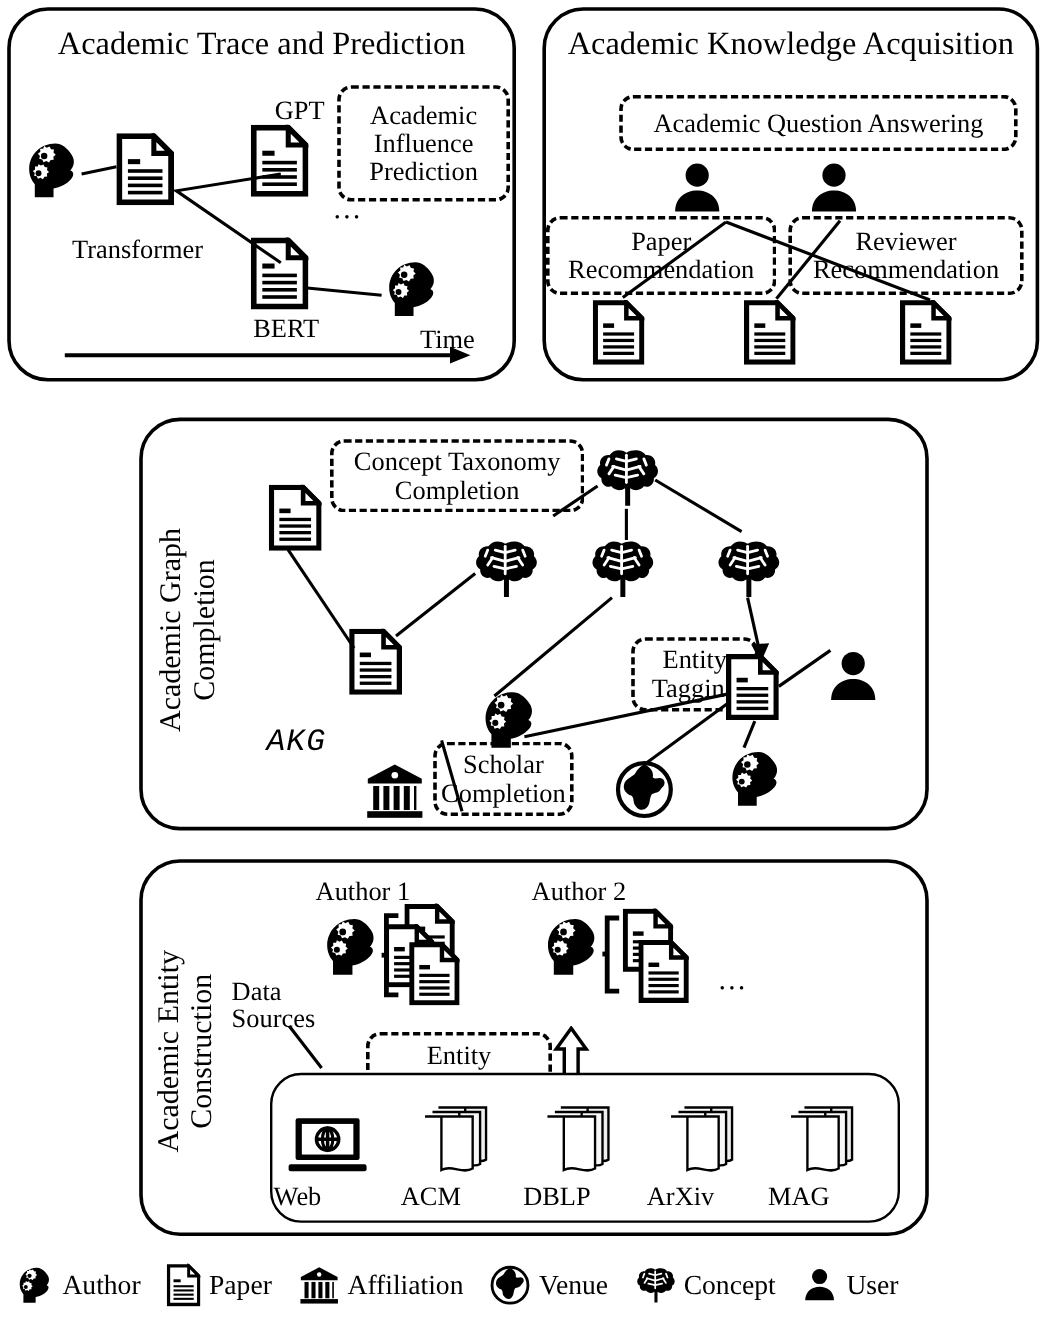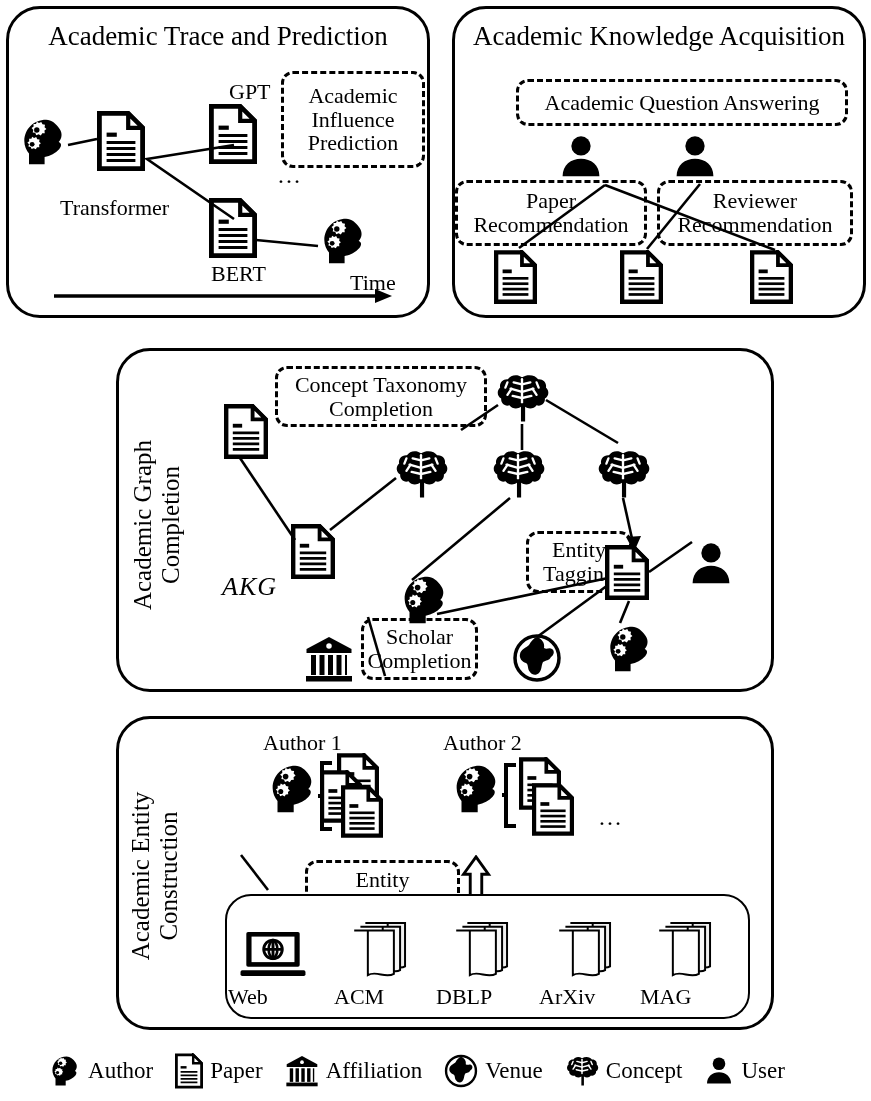--- a/index.html
+++ b/index.html
@@ -19,21 +19,21 @@
   .lbl{position:absolute;font-size:22px;line-height:1.05;white-space:nowrap;}
   .lbl.ctr{}
   .vlabel{position:absolute;font-size:25px;line-height:1.12;text-align:center;
           transform-origin:center center;white-space:nowrap;}
   .akg{position:absolute;font-size:26px;font-style:italic;letter-spacing:1px;}
 
   .ico{position:absolute;}
   svg{display:block;overflow:visible;}
   .edges{position:absolute;left:0;top:0;width:871px;height:1101px;pointer-events:none;}
 
-  .legend{position:absolute;left:0;width:832px;display:flex;align-items:center;justify-content:center;gap:0px;}
+  .legend{position:absolute;left:0;width:832px;display:flex;align-items:center;justify-content:flex-start;gap:0px;}
   .leg-item{display:flex;align-items:center;gap:7px;margin:0 11px;}
   .leg-item span{font-size:23px;}
 </style>
 </head>
 <body>
 
 <div id="stage">
 
   <svg width="0" height="0" style="position:absolute" aria-hidden="true">
     <defs>
@@ -218,21 +218,21 @@
         <use href="#sym-paper" width="43" height="54"></use>
       </svg>
   </div>
 
   <div class="panel" style="left:116px;top:348px;width:658px;height:344px;">
   </div>
   <div class="vlabel" style="left:52px;top:497px;width:210px;transform:rotate(-90deg);">
     <div>Academic Graph</div>
     <div>Completion</div>
   </div>
-  <div class="akg" style="left:222px;top:572px;">AKG</div>
+  <div class="akg" style="left:222px;top:603px;font-family:Liberation Mono, monospace;">AKG</div>
 
   <div class="dashed" style="left:275px;top:366px;width:212px;height:61px;flex-direction:column;">
     <div>Concept Taxonomy</div>
     <div>Completion</div>
   </div>
 
   <div class="dashed" style="left:526px;top:531px;width:106px;height:62px;flex-direction:column;">
     <div>Entity</div>
     <div>Tagging</div>
   </div>
@@ -306,20 +306,24 @@
   <div class="panel" style="left:116px;top:716px;width:658px;height:314px;">
   </div>
   <div class="vlabel" style="left:50px;top:848px;width:210px;transform:rotate(-90deg);">
     <div>Academic Entity</div>
     <div>Construction</div>
   </div>
 
   <div class="lbl" style="left:263px;top:731px;">Author 1</div>
   <div class="lbl" style="left:443px;top:731px;">Author 2</div>
 
+  <div class="lbl ctr" style="left:193px;top:814px;width:100px;">
+    <div>Data</div>
+    <div>Sources</div>
+  </div>
 
   <div class="ico" style="left:264px;top:762px;">
     <svg width="54" height="54">
         <use href="#sym-head" width="54" height="54"></use>
       </svg>
   </div>
   <div class="ico" style="left:448px;top:762px;">
     <svg width="54" height="54">
         <use href="#sym-head" width="54" height="54"></use>
       </svg>

